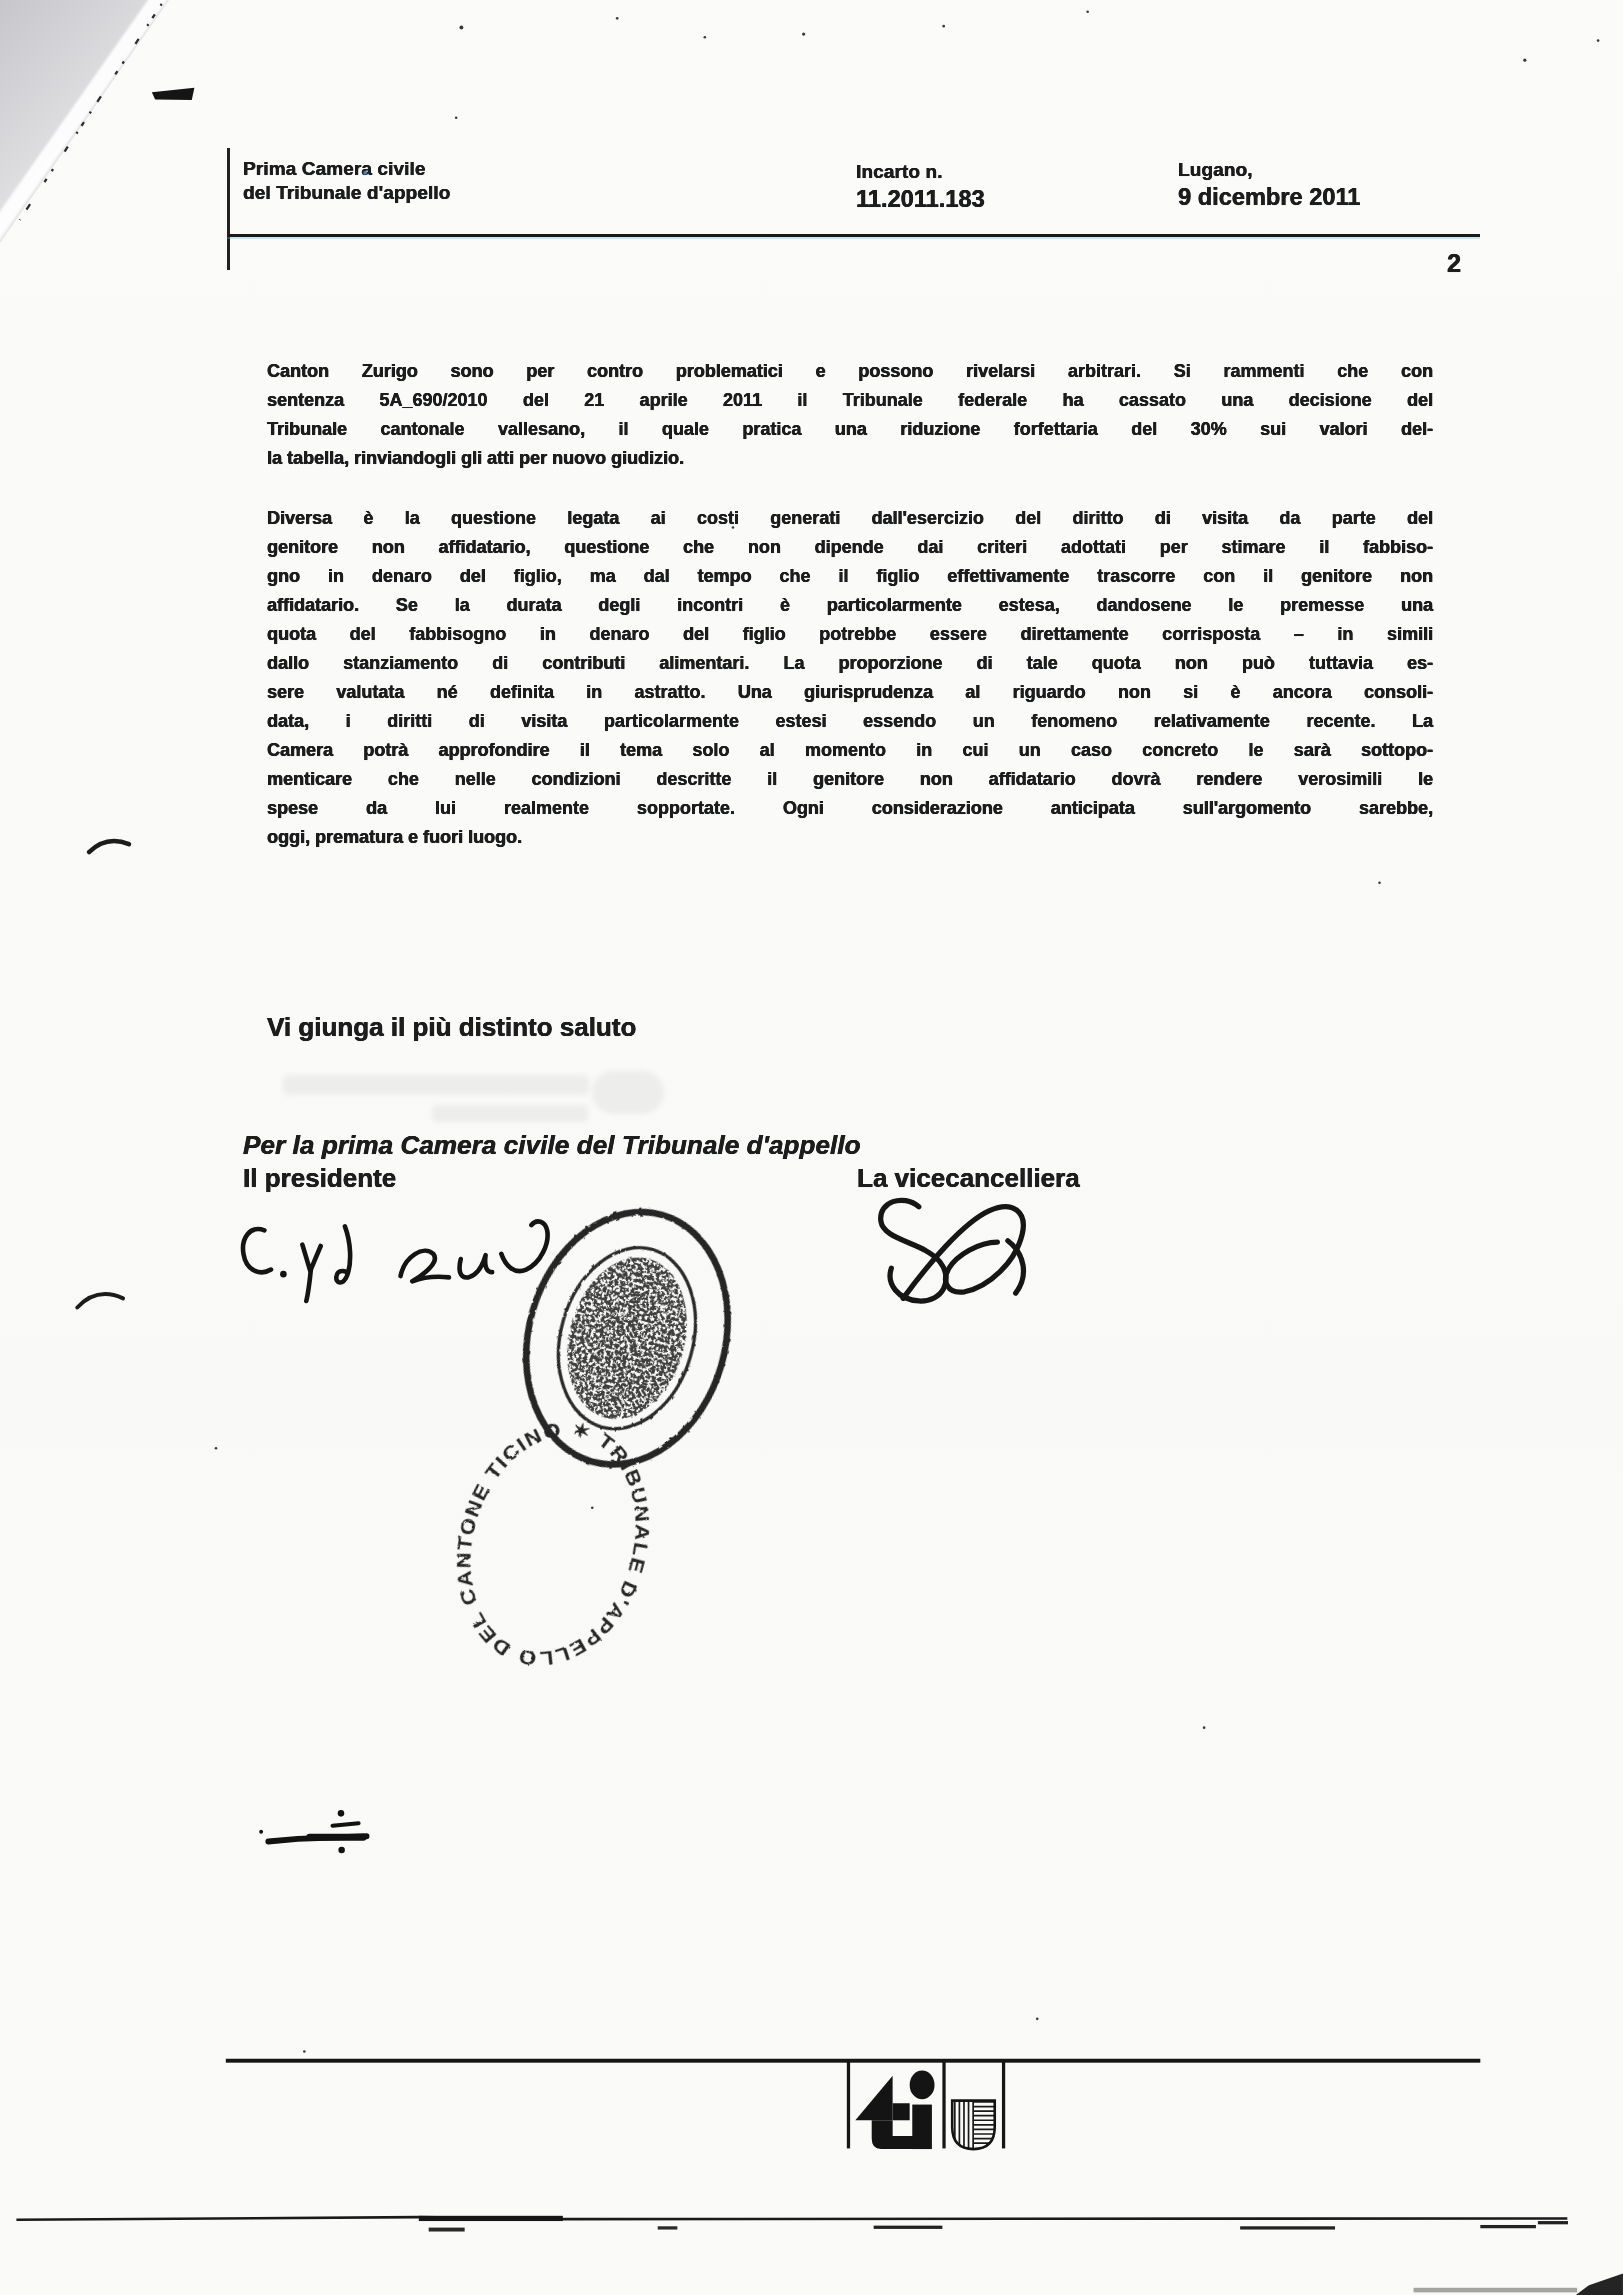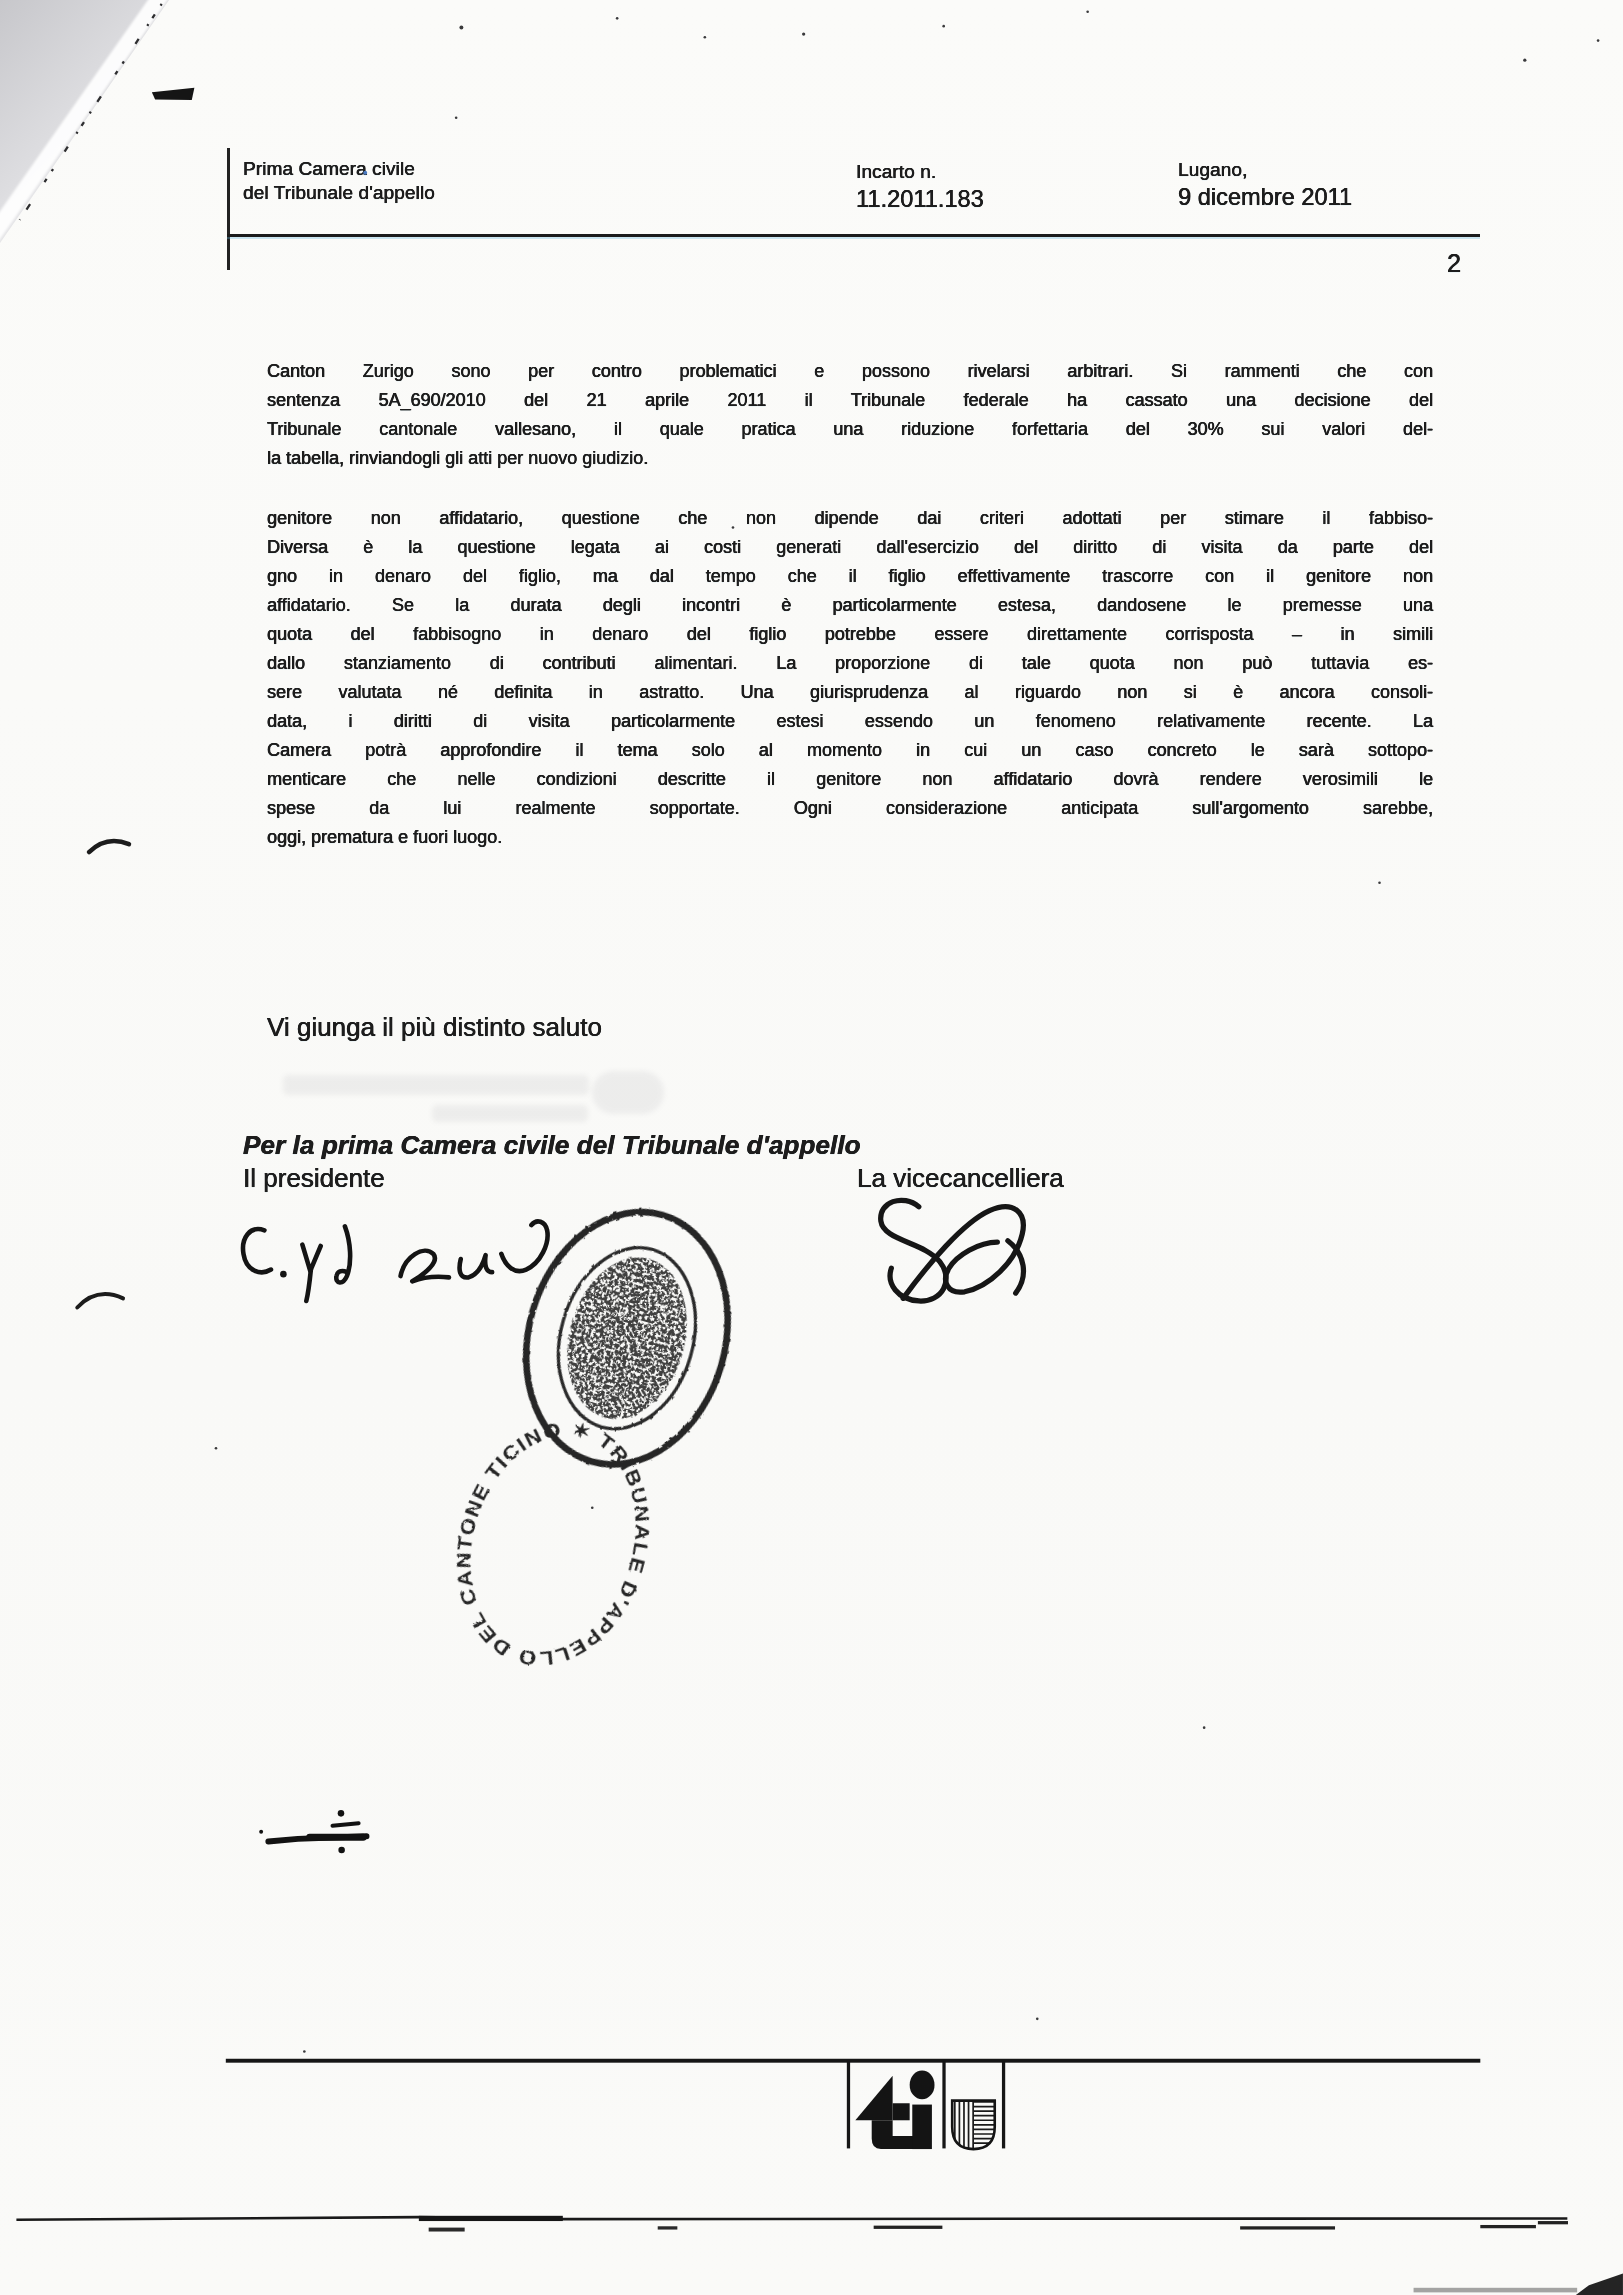--- a/index.html
+++ b/index.html
@@ -3,21 +3,21 @@
 <meta charset="utf-8">
 <style>
   html,body{margin:0;padding:0;background:#e8e8ea;}
   .page{
     position:relative;width:1623px;height:2295px;overflow:hidden;
     background:linear-gradient(180deg,#fbfbf9 0%,#f9f9f7 60%,#fafaf8 100%);
     font-family:"Liberation Sans",sans-serif;color:#1e1e1e;
   }
   .abs{position:absolute;}
   
-  .ink{color:#1d1d1d;text-shadow:0.4px 0 currentColor,-0.2px 0 currentColor,0 1.3px 0 rgba(110,185,215,0.10);}
+  .ink{color:#1d1d1d;text-shadow:0.4px 0 currentColor,-0.2px 0 currentColor,0 1.3px 0 rgba(110,185,215,0.10);font-weight:bold;}
   
   .hdr-small{font-size:19px;line-height:24px;letter-spacing:0.1px;}
   .hdr-big{font-size:23.6px;line-height:29px;}
   .vrule{left:227px;top:148px;width:2.6px;height:122px;background:#222;}
   .hrule{left:227px;top:234px;width:1253px;height:3.3px;background:#1b1b1b;box-shadow:0 2px 0 rgba(90,180,220,.30);}
   .pagenum{left:1447px;top:249px;font-size:25px;}
   
   .para{left:267px;width:1166px;font-size:18px;line-height:29px;}
   .tline{text-align:justify;text-align-last:justify;white-space:normal;}
   .para .tline:last-child{text-align-last:left;}
@@ -54,22 +54,22 @@
   <div class="abs ink hdr-big" style="left:1178px;top:183px;">9 dicembre 2011</div>
   <div class="abs ink pagenum" style="">2</div>
 
   <div class="abs ink para" style="top:357px;">
       <div class="tline">Canton Zurigo sono per contro problematici e possono rivelarsi arbitrari. Si rammenti che con</div>
       <div class="tline">sentenza 5A_690/2010 del 21 aprile 2011 il Tribunale federale ha cassato una decisione del</div>
       <div class="tline">Tribunale cantonale vallesano, il quale pratica una riduzione forfettaria del 30% sui valori del-</div>
       <div class="tline">la tabella, rinviandogli gli atti per nuovo giudizio.</div>
     </div>
   <div class="abs ink para" style="top:504px;">
+      <div class="tline">Diversa è la questione legata ai costi generati dall'esercizio del diritto di visita da parte del</div>
       <div class="tline">genitore non affidatario, questione che non dipende dai criteri adottati per stimare il fabbiso-</div>
-      <div class="tline">Diversa è la questione legata ai costi generati dall'esercizio del diritto di visita da parte del</div>
       <div class="tline">gno in denaro del figlio, ma dal tempo che il figlio effettivamente trascorre con il genitore non</div>
       <div class="tline">affidatario. Se la durata degli incontri è particolarmente estesa, dandosene le premesse una</div>
       <div class="tline">quota del fabbisogno in denaro del figlio potrebbe essere direttamente corrisposta – in simili</div>
       <div class="tline">dallo stanziamento di contributi alimentari. La proporzione di tale quota non può tuttavia es-</div>
       <div class="tline">sere valutata né definita in astratto. Una giurisprudenza al riguardo non si è ancora consoli-</div>
       <div class="tline">data, i diritti di visita particolarmente estesi essendo un fenomeno relativamente recente. La</div>
       <div class="tline">Camera potrà approfondire il tema solo al momento in cui un caso concreto le sarà sottopo-</div>
       <div class="tline">menticare che nelle condizioni descritte il genitore non affidatario dovrà rendere verosimili le</div>
       <div class="tline">spese da lui realmente sopportate. Ogni considerazione anticipata sull'argomento sarebbe,</div>
       <div class="tline">oggi, prematura e fuori luogo.</div>

